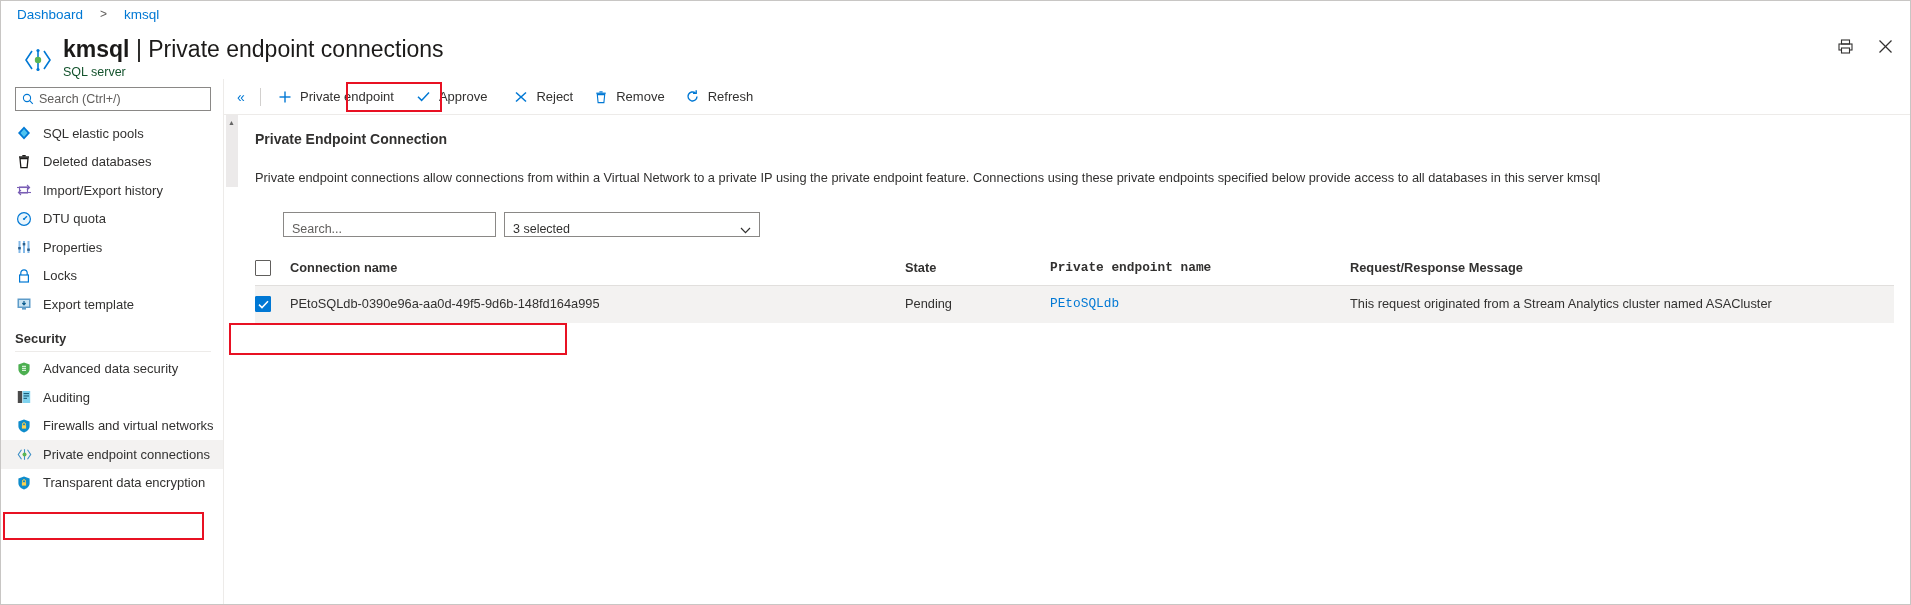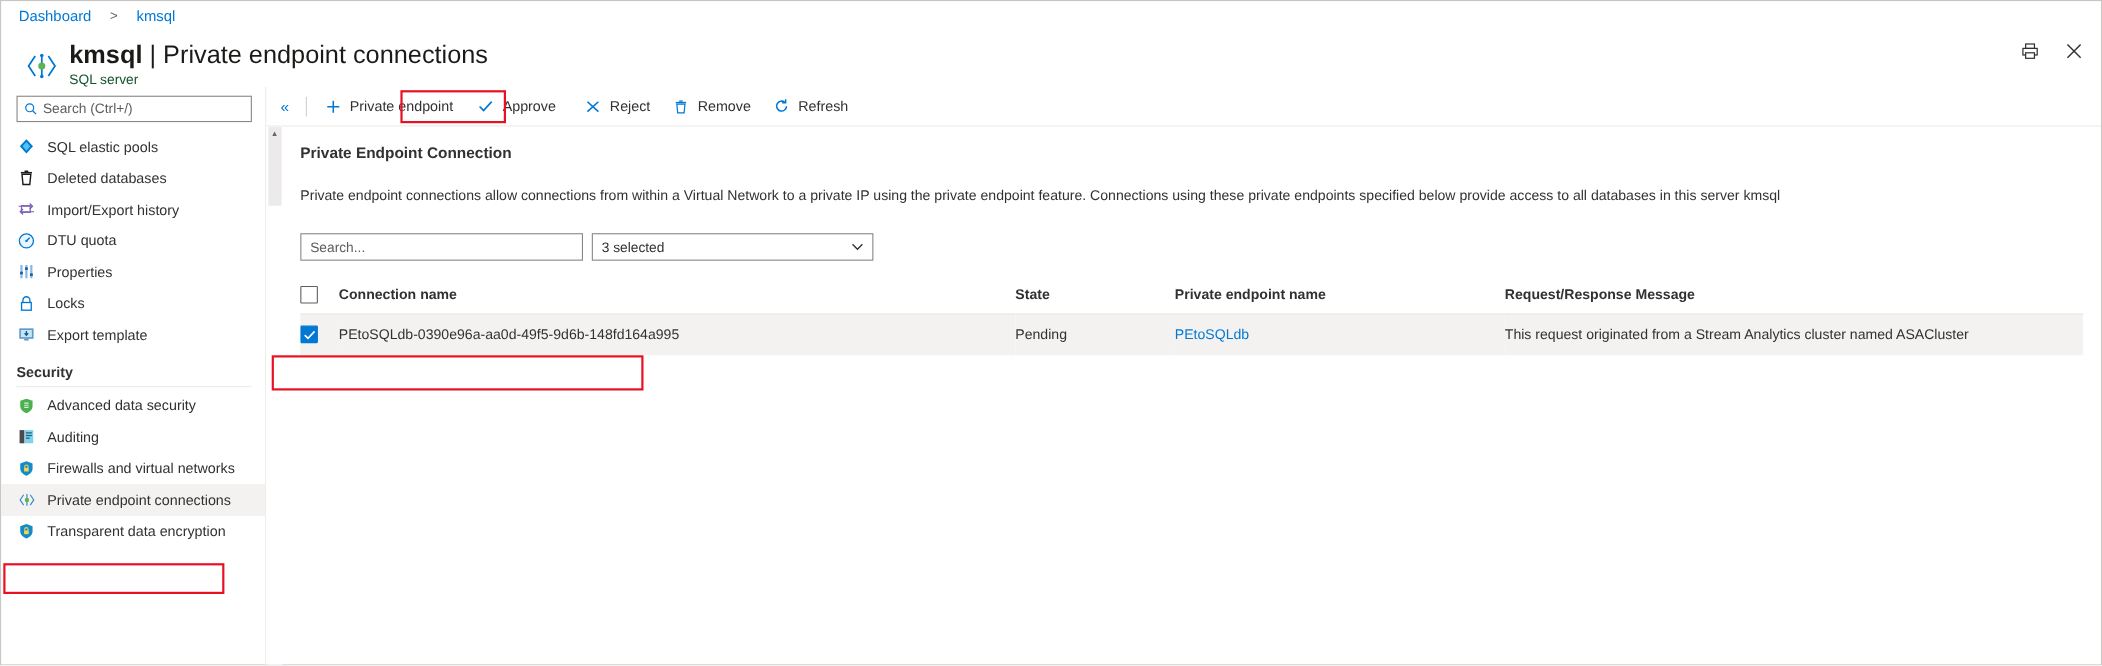--- a/index.html
+++ b/index.html
@@ -94,21 +94,21 @@
 
   
   .split {
     flex: 1;
     display: flex;
     min-height: 0;
   }
 
   
   .sidebar {
-    width: 241px;
+    width: 223px;
     flex: none;
     border-right: 1px solid #edebe9;
     padding-top: 6px;
     position: relative;
     overflow: hidden;
   }
   .side-search-wrap {
     padding: 2px 12px 8px 14px;
   }
   .side-search {
@@ -276,41 +276,42 @@
     white-space: nowrap;
   }
 
   .filters {
     display: flex;
     align-items: center;
     gap: 8px;
     margin-top: 26px;
   }
   .f-search {
-    width: 257px;
+    width: 213px;
     height: 25px;
     border: 1px solid #8a8886;
     background: #fff;
     display: flex;
-    align-items: center;
+    align-items: flex-end;
     padding: 0 8px;
+    margin-left: 28px;
   }
   .f-search input {
     border: 0; outline: 0; width: 100%;
     font-family: inherit; font-size: 12.5px;
     color: #323130; background: transparent; padding: 0;
   }
   .f-search input::placeholder { color: #605e5c; }
   .f-select {
     width: 256px;
     height: 25px;
     border: 1px solid #8a8886;
     background: #fff;
     display: flex;
-    align-items: center;
+    align-items: flex-end;
     justify-content: space-between;
     padding: 0 8px;
     font-size: 12.5px;
     color: #323130;
     cursor: pointer;
   }
   .f-select .chev { color: #323130; font-size: 9px; }
 
   
   table.grid {
@@ -334,21 +335,21 @@
     padding: 10px 0;
     border-bottom: 1px solid #f3f2f1;
     white-space: nowrap;
     overflow: hidden;
     text-overflow: ellipsis;
   }
   tr.datarow { background: #f3f2f1; }
   .col-check { width: 35px; }
   .col-name  { width: 615px; }
   .col-state { width: 145px; }
-  .col-pe    { width: 300px; }
+  .col-pe    { width: 300px; font-family: Liberation Mono, monospace; }
   .cbox {
     width: 16px; height: 16px;
     border: 1px solid #605e5c;
     background: #fff;
     flex: none;
     margin-right: 16px;
     cursor: pointer;
     border-radius: 1px;
   }
   .cbox.checked {

